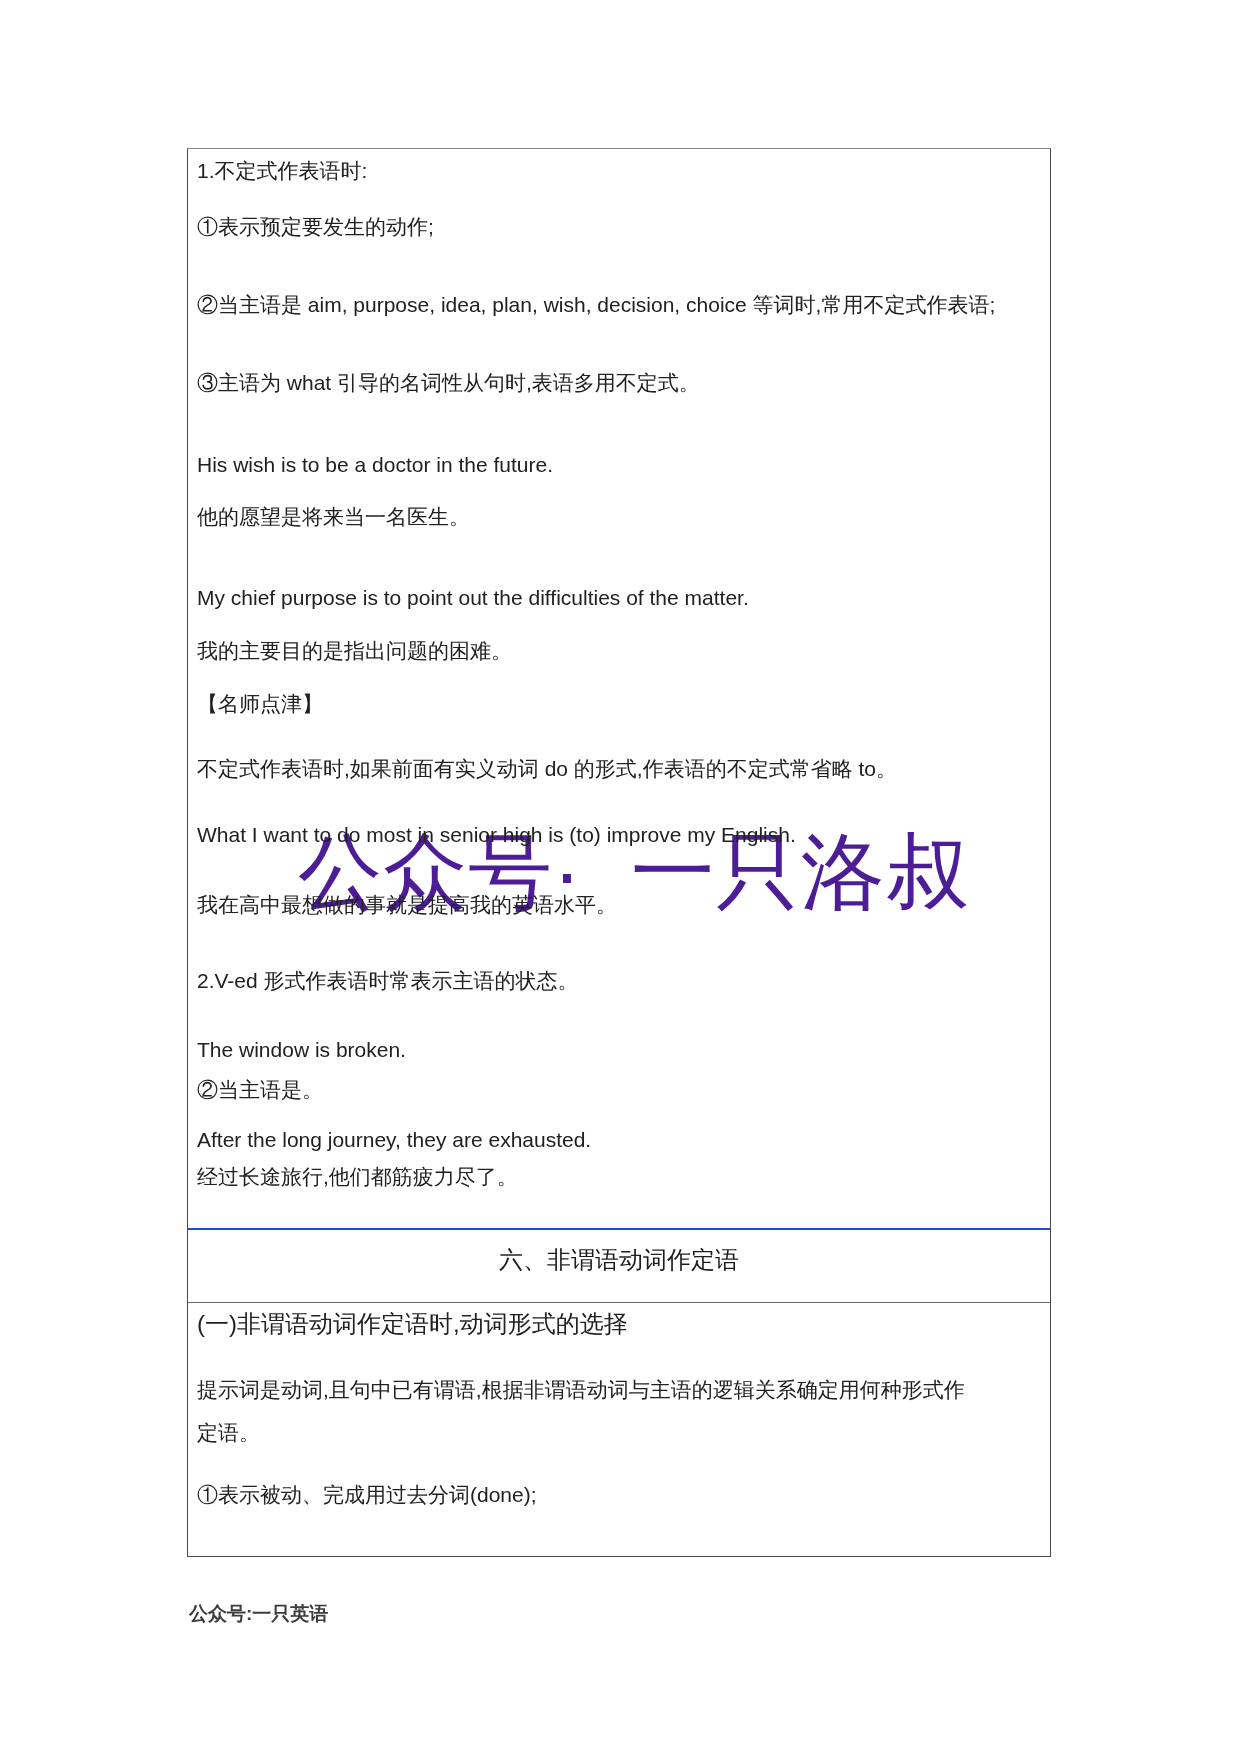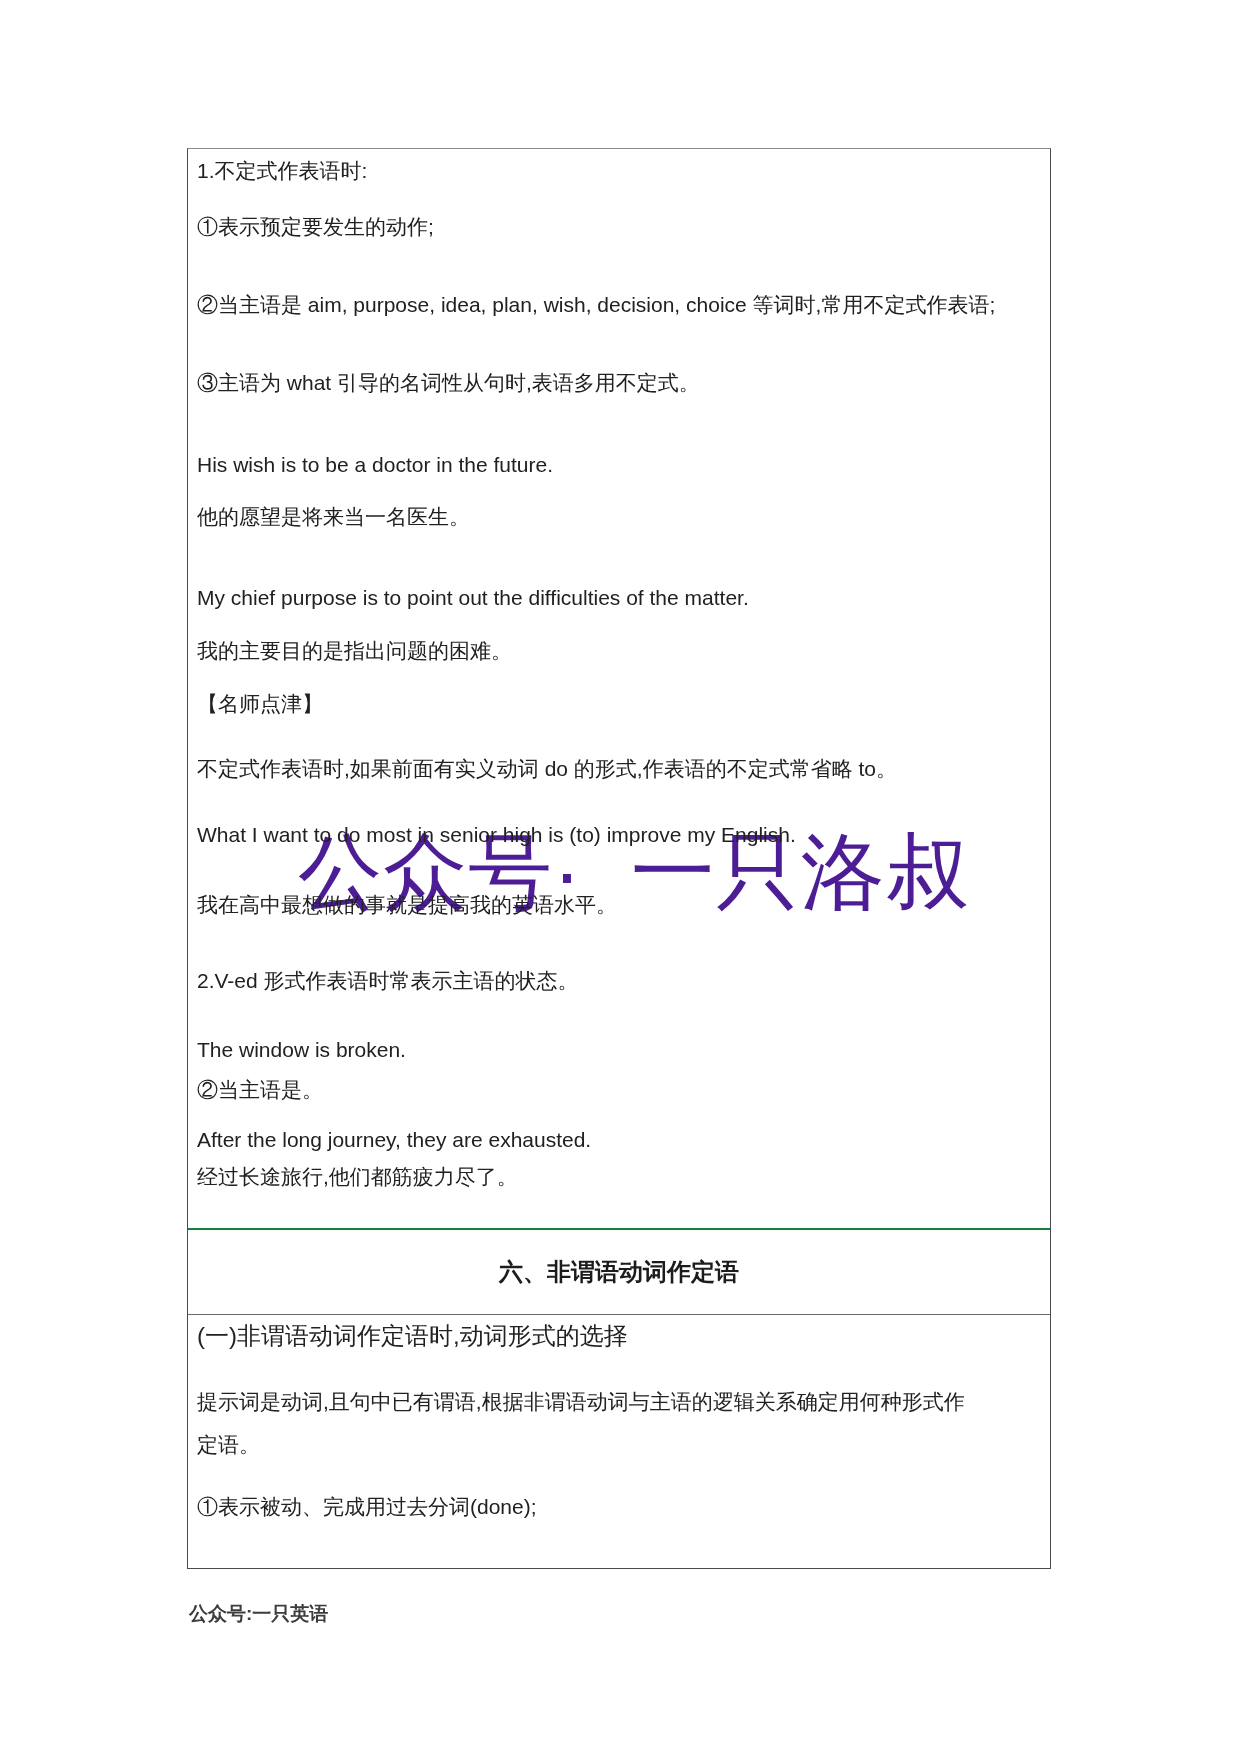--- a/index.html
+++ b/index.html
@@ -28,39 +28,39 @@
     position: absolute;
     left: 187px;
     top: 148px;
     width: 862px;
     z-index: 1;
     border: 1px solid #4a4a4a;
     border-top-color: #8a8a8a;
     background: transparent;
   }
   .cell { position: relative; box-sizing: border-box; }
-  .cell1 { height: 1081px; border-bottom: 2px solid #15803d; }
+  .cell1 { height: 1081px; border-bottom: 2px solid #1d4ed8; }
   .cell2 { height: 69px; border-bottom: 1px solid #6a6a6a; }
   .cell3 { height: 253px; }
   .ln {
     position: absolute;
     left: 9px;
     right: 6px;
     margin: 0;
     font-size: 21px;
     line-height: 28px;
     color: #212121;
     white-space: nowrap;
   }
   .section-heading {
-    margin: 16px;
+    margin: 4px;
     padding-top: 11px;
     text-align: center;
     font-size: 24px;
-    font-weight: bold;
+    font-weight: normal;
     line-height: 30px;
     color: #1c1c1c;
   }
   .sub-heading {
     font-size: 24px;
     line-height: 30px;
   }
   .footer {
     position: absolute;
     left: 189px;

